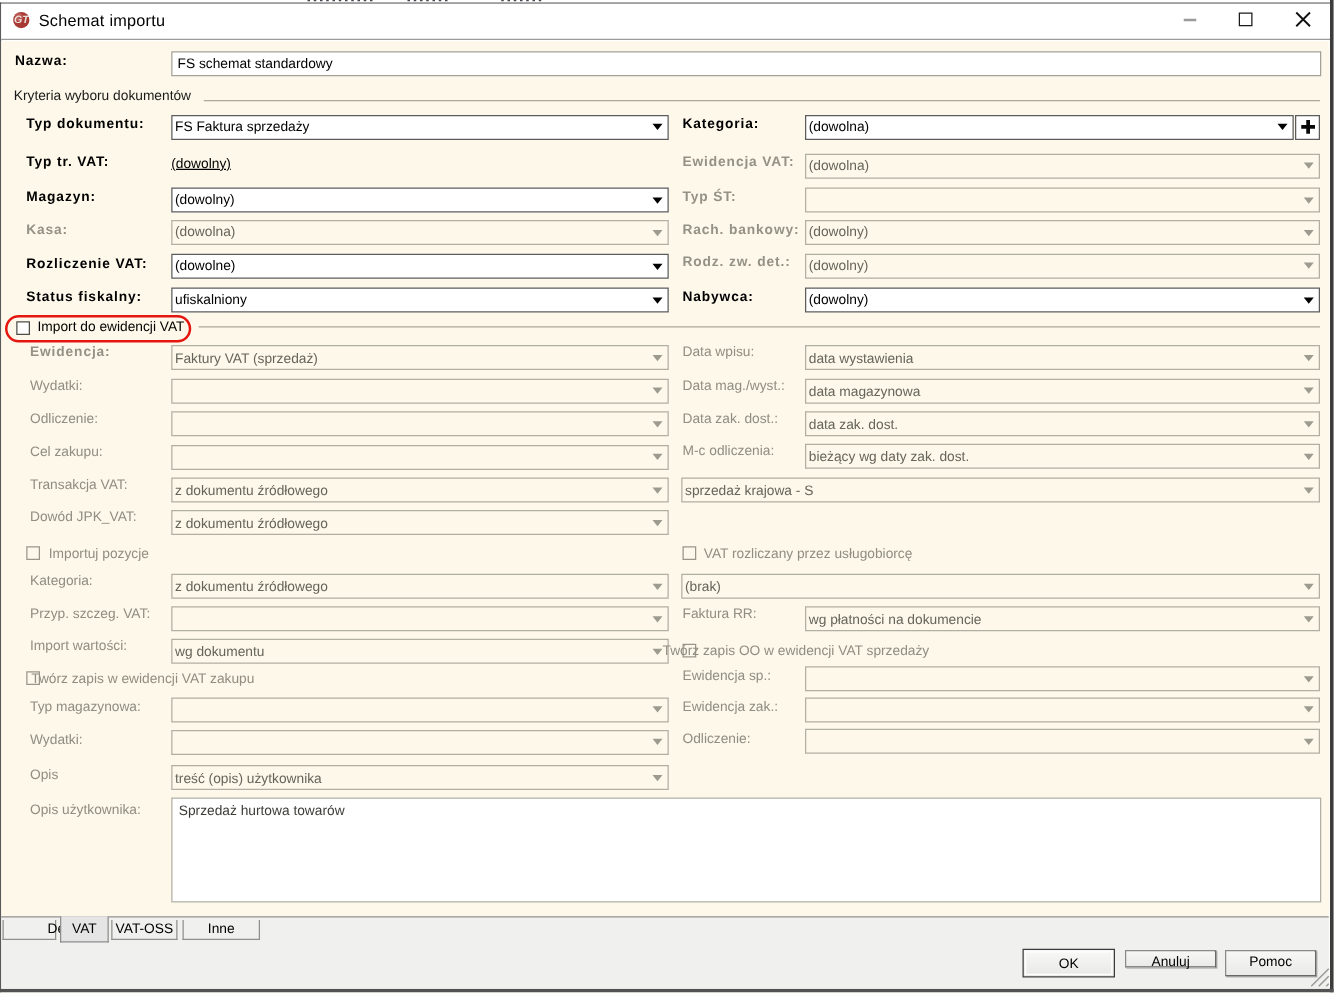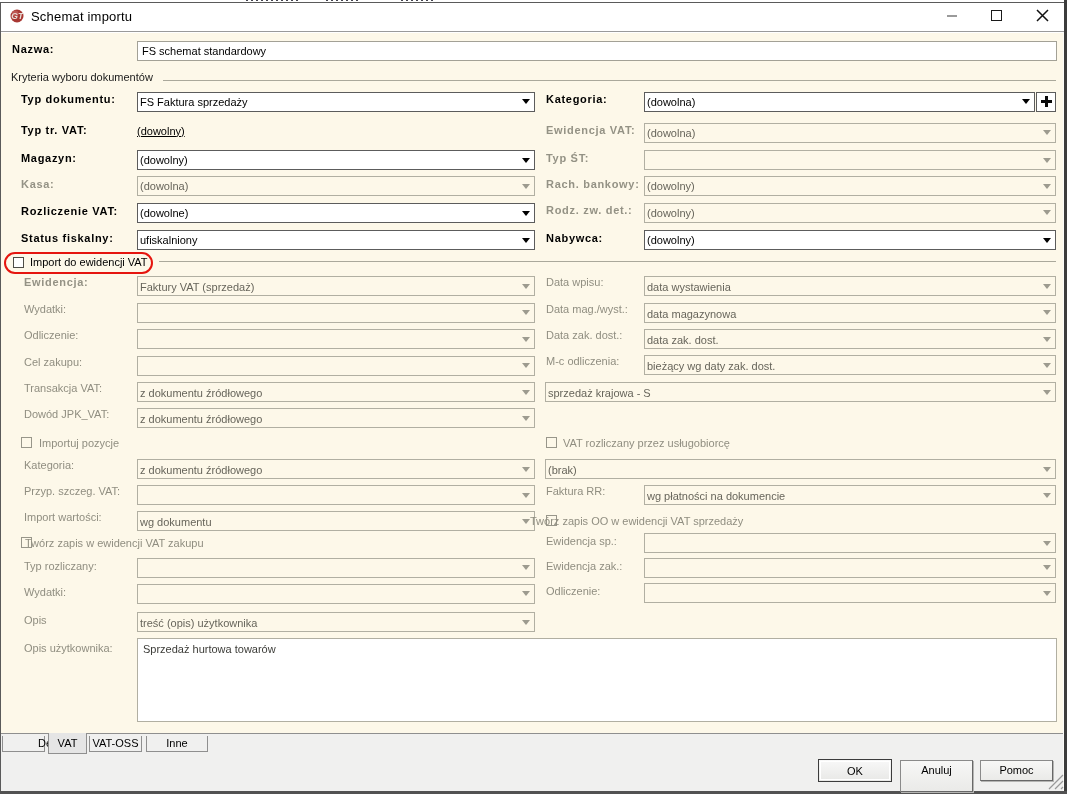--- a/index.html
+++ b/index.html
@@ -127,21 +127,21 @@
 <div class="lbl g" style="left:24px;top:459px;">Kategoria:</div>
 <div class="combo" style="left:137px;top:459px;width:398px;height:20px;">z dokumentu źródłowego<i class="arr"></i></div>
 <div class="lbl g" style="left:24px;top:485px;">Przyp. szczeg. VAT:</div>
 <div class="combo" style="left:137px;top:485px;width:398px;height:20px;">
     <i class="arr"></i>
   </div>
 <div class="lbl g" style="left:24px;top:511px;">Import wartości:</div>
 <div class="combo" style="left:137px;top:511px;width:398px;height:20px;">wg dokumentu<i class="arr"></i></div>
 <div class="cb dis" style="left:21px;top:537px;"></div>
 <div class="lbl" style="left:25px;top:537px;color:#908e81;">Twórz zapis w ewidencji VAT zakupu</div>
-<div class="lbl g" style="left:24px;top:559.5px;">Typ rozliczany:</div>
+<div class="lbl g" style="left:24px;top:559.5px;">Typ magazynowa:</div>
 <div class="combo" style="left:137px;top:557.5px;width:398px;height:20px;">
     <i class="arr"></i>
   </div>
 <div class="lbl g" style="left:24px;top:585.5px;">Wydatki:</div>
 <div class="combo" style="left:137px;top:583.5px;width:398px;height:20px;">
     <i class="arr"></i>
   </div>
 <div class="lbl g" style="left:24px;top:614px;">Opis</div>
 <div class="combo" style="left:137px;top:612px;width:398px;height:20px;">treść (opis) użytkownika<i class="arr"></i></div>
 <div class="lbl g" style="left:24px;top:642px;">Opis użytkownika:</div>
@@ -175,16 +175,16 @@
 <div class="combo" style="left:644px;top:583px;width:412px;height:20px;">
     <i class="arr"></i>
   </div>
 <div class="ab" style="left:2px;top:736px;width:43px;height:16px;background:#f0f0ef;border:1px solid #8f8f8f;border-top:none;text-align:center;line-height:15px;font-size:11px;padding-left:35px;">Dekret</div>
 <div class="ab" style="left:48px;top:733px;width:39px;height:21px;background:#e5e5e5;border:1px solid #8f8f8f;border-top:none;text-align:center;line-height:20px;font-size:11px;">VAT</div>
 <div class="ab" style="left:89px;top:736px;width:53px;height:16px;background:#f0f0ef;border:1px solid #8f8f8f;border-top:none;text-align:center;line-height:15px;font-size:11px;">VAT-OSS</div>
 <div class="ab" style="left:146px;top:736px;width:62px;height:16px;background:#f0f0ef;border:1px solid #8f8f8f;border-top:none;text-align:center;line-height:15px;font-size:11px;">Inne</div>
 <div class="ab" style="left:818px;top:759px;width:74px;height:23px;border:1px solid #3c3c3c;background:linear-gradient(#f8f8f8,#e8e8e6);">
     <div style="position:absolute;inset:1px;border:1px solid #fff;text-align:center;line-height:18px;font-size:11px;">OK</div>
   </div>
-<div class="ab" style="left:900px;top:760px;width:73px;height:32px;border:1px solid #8a8a8a;border-right-color:#686868;border-bottom-color:#686868;box-shadow:1px 1px 0 #b5b5b3;background:linear-gradient(#f7f7f6,#eaeae8);text-align:center;line-height:19px;font-size:11px;">Anuluj</div>
+<div class="ab" style="left:900px;top:760px;width:73px;height:14px;border:1px solid #8a8a8a;border-right-color:#686868;border-bottom-color:#686868;box-shadow:1px 1px 0 #b5b5b3;background:linear-gradient(#f7f7f6,#eaeae8);text-align:center;line-height:19px;font-size:11px;">Anuluj</div>
 <div class="ab" style="left:980px;top:760px;width:73px;height:21px;border:1px solid #8a8a8a;border-right-color:#686868;border-bottom-color:#686868;box-shadow:1px 1px 0 #b5b5b3;background:linear-gradient(#f7f7f6,#eaeae8);text-align:center;line-height:19px;font-size:11px;">Pomoc</div>
 <svg class="ab" style="left:1047px;top:773px;" width="17" height="17" viewBox="0 0 17 17">
 <path d="M16 2 L2 16 M16 8 L8 16 M16 14 L14 16" stroke="#999" stroke-width="1.2" fill="none"></path>
   </svg>
 </body></html>

